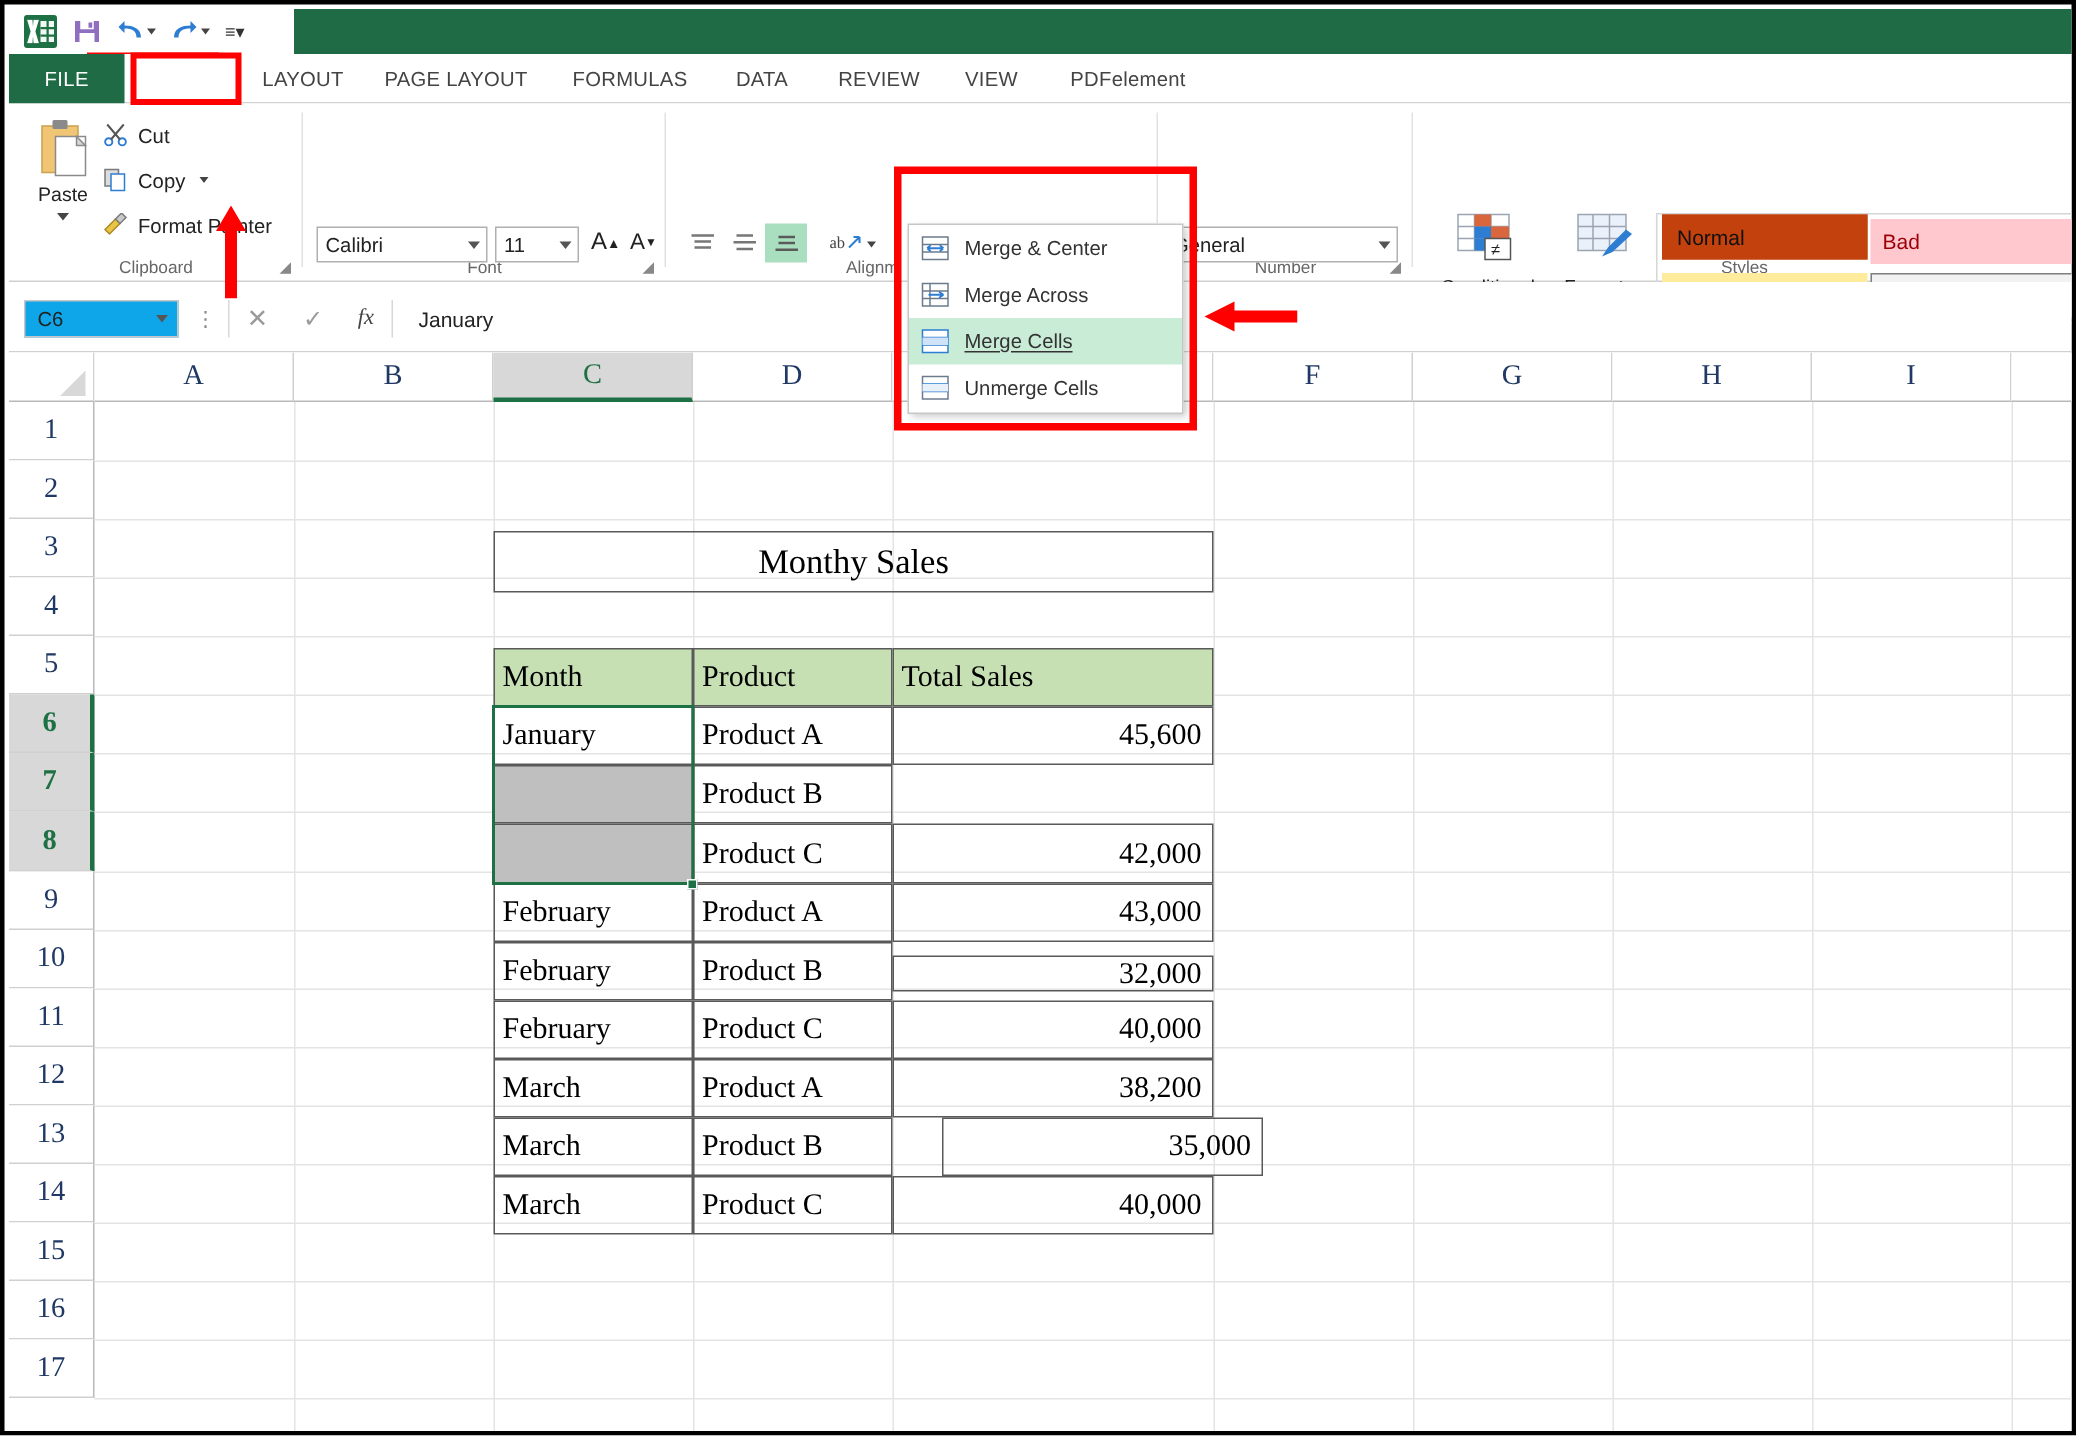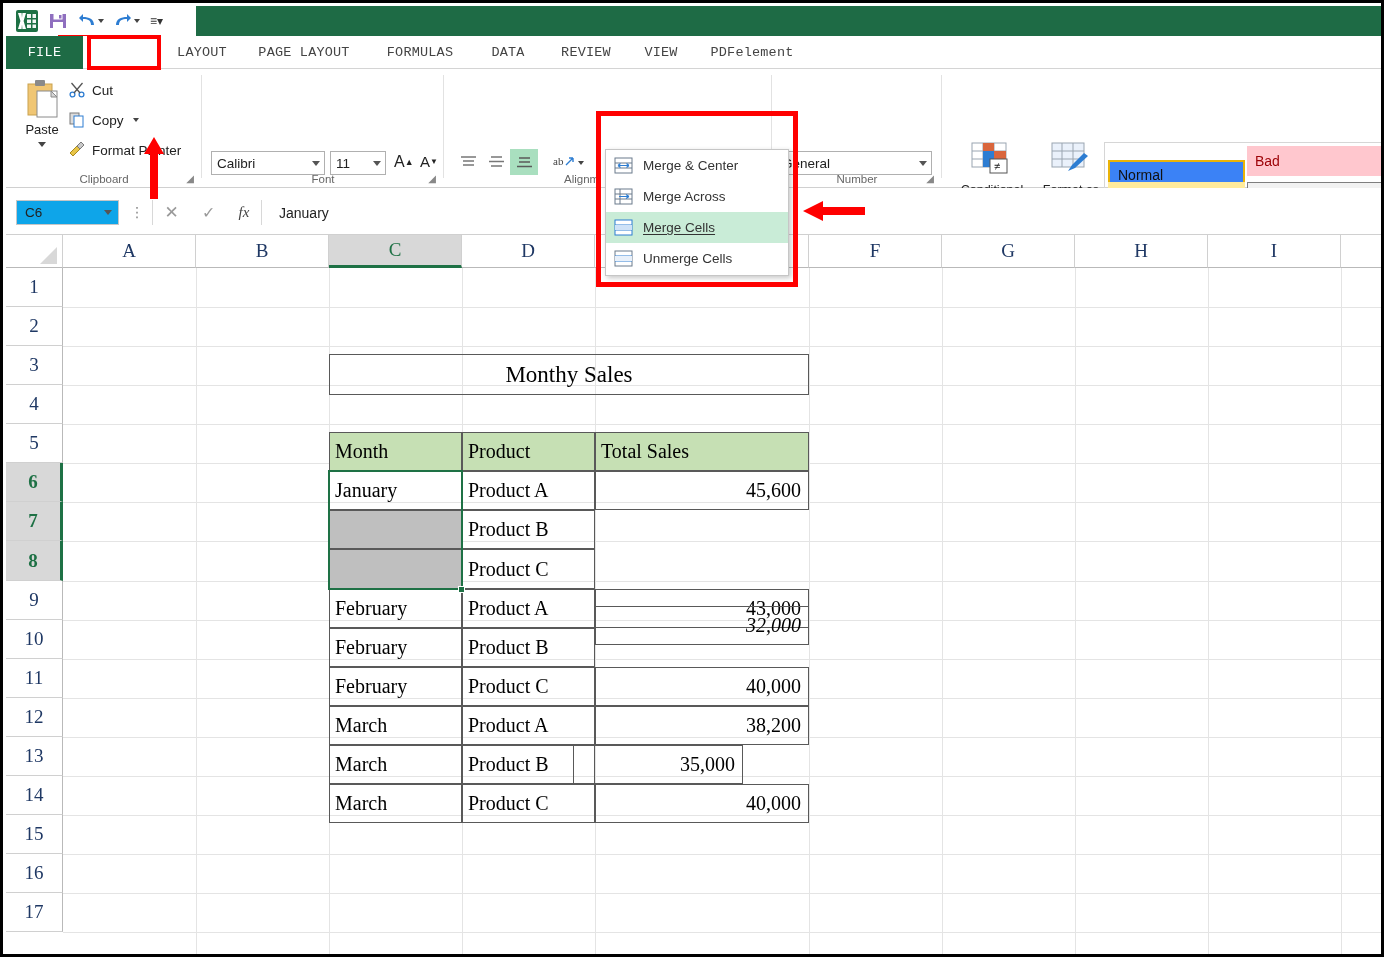--- a/index.html
+++ b/index.html
@@ -48,21 +48,21 @@
   .undo-ic, .redo-ic { display:flex; align-items:center; gap:2px; }
   .caret-sm { width:0;height:0;border-left:3.5px solid transparent;border-right:3.5px solid transparent;border-top:4px solid #444; }
   .qat-more { font-size:12px; color:#333; }
 
   
   .qat-redline { position:absolute; left:52px; top:29px; width:88px; height:4px; background:#ff0000; }
 
   
   .tabbar {
     position:absolute; left:3px; top:33px; width:1378px; height:33px;
-    background:#ffffff; border-bottom:1px solid #d4d4d4;font-family:Liberation Mono, monospace;
+    background:#ffffff; border-bottom:1px solid #d4d4d4;
   }
   .tab-file {
     position:absolute; left:0; top:0; width:77px; height:33px;
     background:#1e6b45; color:#fff; display:flex; align-items:center;
     justify-content:center; font-size:13.5px; letter-spacing:.3px;
   }
   .tab {
     position:absolute; top:0; height:33px; display:flex; align-items:center;
     justify-content:center; font-size:13.5px; color:#444; letter-spacing:.2px;
     white-space:nowrap;
@@ -158,21 +158,21 @@
     position:absolute; left:770px; top:82px; width:156px; height:24px;
     border:1px solid #b0b0b0; background:#fff; font-size:13.5px; color:#222;
     display:flex; align-items:center; padding-left:5px;
   }
 
   
   .st-box {
     position:absolute; height:30px; width:137px; display:flex; align-items:center;
     padding-left:8px; font-size:14px;
   }
-  .st-normal { left:1102px; top:91px; background:#3b82f6; border:2px solid #eab308; color:#111; }
+  .st-normal { left:1102px; top:74px; background:#c2410c; border:2px solid #c2410c; color:#111; }
   .st-bad    { left:1241px; top:77px; background:#ffc7ce; color:#9c0006; }
   .st-neutral{ left:1102px; top:113px; background:#ffeb9c; color:#9c6500; }
   .st-calc   { left:1241px; top:113px; background:#f2f2f2; border:1px solid #7f7f7f; color:#fa7d00; font-weight:bold; }
 
   
   .fbar {
     position:absolute; left:3px; top:185px; width:1378px; height:47px;
     background:#fff; border-bottom:1px solid #d0d0d0;
   }
   .namebox {
@@ -659,40 +659,41 @@
 
     <div class="cell bordered left" style="left:323px;top:236px;width:133px;height:39px;">January</div>
     <div class="cell bordered left" style="left:456px;top:236px;width:133px;height:39px;">Product A</div>
     <div class="cell bordered right" style="left:589px;top:236px;width:214px;height:39px;">45,600</div>
 
     <div class="cell bordered selfill left" style="left:323px;top:275px;width:133px;height:39px;"></div>
     <div class="cell bordered left" style="left:456px;top:275px;width:133px;height:39px;">Product B</div>
 
     <div class="cell bordered selfill left" style="left:323px;top:314px;width:133px;height:40px;"></div>
     <div class="cell bordered left" style="left:456px;top:314px;width:133px;height:40px;">Product C</div>
+    <div class="cell bordered right" style="left:589px;top:314px;width:214px;height:40px;">42,000</div>
 
     <div class="cell bordered left" style="left:323px;top:354px;width:133px;height:39px;">February</div>
     <div class="cell bordered left" style="left:456px;top:354px;width:133px;height:39px;">Product A</div>
     <div class="cell bordered right" style="left:589px;top:354px;width:214px;height:39px;">43,000</div>
 
     <div class="cell bordered left" style="left:323px;top:393px;width:133px;height:39px;">February</div>
     <div class="cell bordered left" style="left:456px;top:393px;width:133px;height:39px;">Product B</div>
-    <div class="cell bordered right" style="left:589px;top:371px;width:214px;height:39px;font-style:italic;">32,000</div>
+    <div class="cell bordered right" style="left:589px;top:402px;width:214px;height:24px;">32,000</div>
 
     <div class="cell bordered left" style="left:323px;top:432px;width:133px;height:39px;">February</div>
     <div class="cell bordered left" style="left:456px;top:432px;width:133px;height:39px;">Product C</div>
     <div class="cell bordered right" style="left:589px;top:432px;width:214px;height:39px;">40,000</div>
 
     <div class="cell bordered left" style="left:323px;top:471px;width:133px;height:39px;">March</div>
     <div class="cell bordered left" style="left:456px;top:471px;width:133px;height:39px;">Product A</div>
     <div class="cell bordered right" style="left:589px;top:471px;width:214px;height:39px;">38,200</div>
 
     <div class="cell bordered left" style="left:323px;top:510px;width:133px;height:39px;">March</div>
     <div class="cell bordered left" style="left:456px;top:510px;width:133px;height:39px;">Product B</div>
-    <div class="cell bordered right" style="left:567px;top:510px;width:170px;height:39px;">35,000</div>
+    <div class="cell bordered right" style="left:622px;top:510px;width:214px;height:39px;">35,000</div>
 
     <div class="cell bordered left" style="left:323px;top:549px;width:133px;height:39px;">March</div>
     <div class="cell bordered left" style="left:456px;top:549px;width:133px;height:39px;">Product C</div>
     <div class="cell bordered right" style="left:589px;top:549px;width:214px;height:39px;">40,000</div>
 
     <div class="selbox" style="left:322px;top:235px;width:135px;height:120px;"></div>
     <div class="selhandle" style="left:452px;top:351px;"></div>
   </div>
 </div>
 

